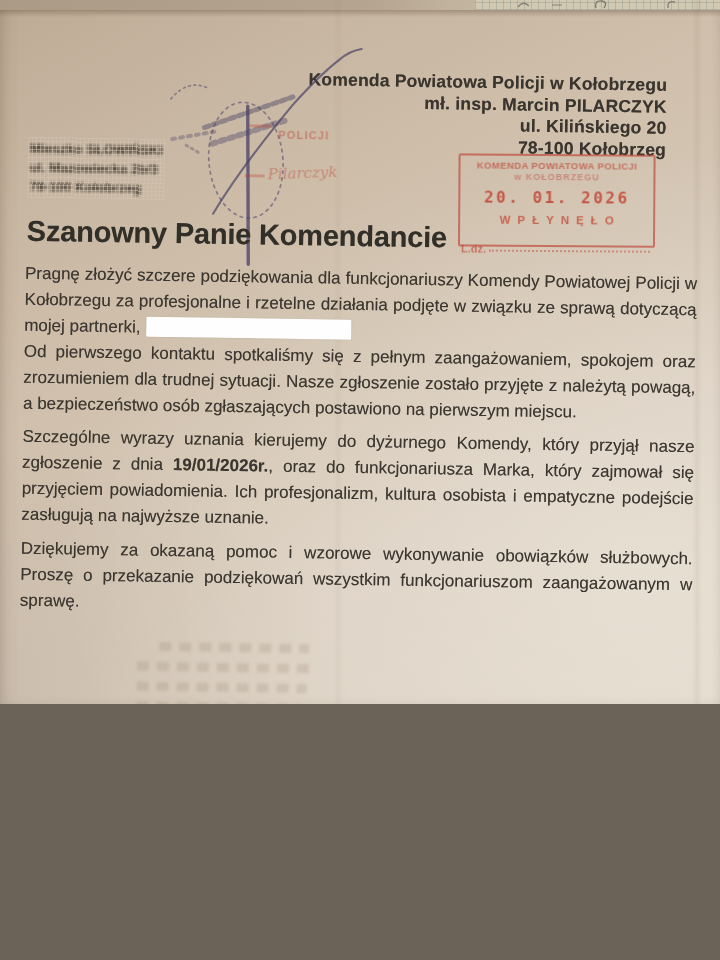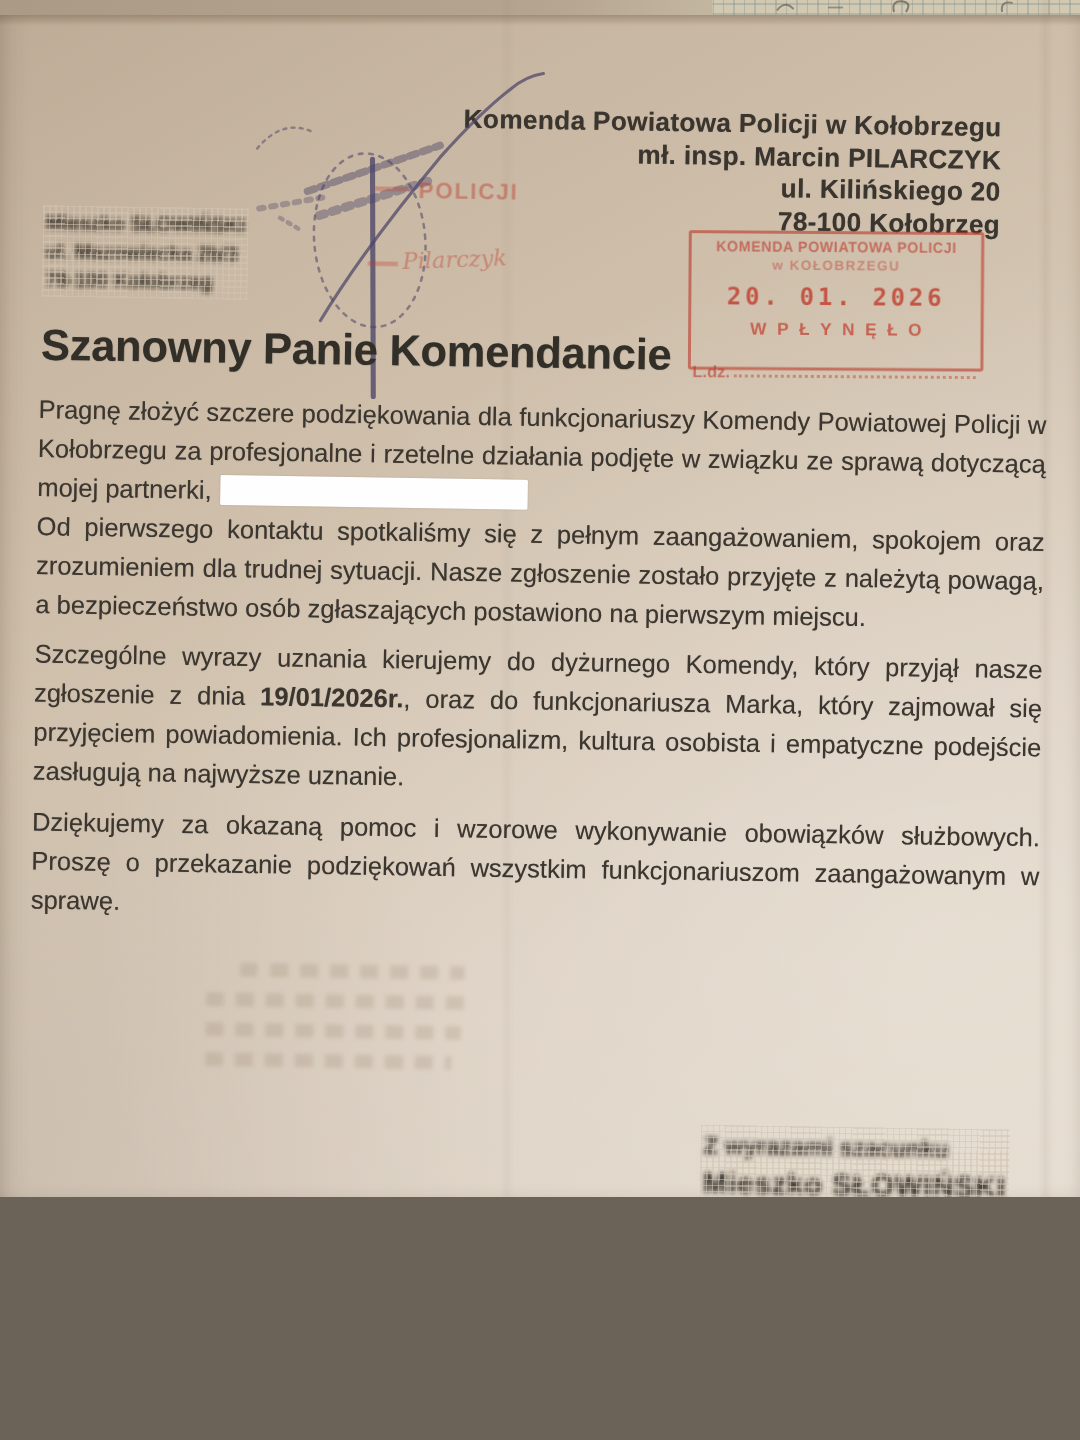--- a/index.html
+++ b/index.html
@@ -1,16 +1,16 @@
 <!DOCTYPE html>
 <html><head>
 <meta charset="utf-8">
 <style>
   html,body{margin:0;padding:0;background:#6b6258;}
-  .photo{position:relative;width:720px;height:798px;overflow:hidden;
+  .photo{position:relative;width:720px;height:704px;overflow:hidden;
     font-family:"Liberation Sans",sans-serif;
     background:
       radial-gradient(130% 95% at 88% 80%, rgba(255,252,244,.30), rgba(255,252,244,0) 62%),
       radial-gradient(90% 70% at 0% 100%, rgba(86,64,42,.10), rgba(86,64,42,0) 55%),
       linear-gradient(152deg,#bdab96 0%,#c8b7a2 20%,#d2c3b0 46%,#dacec0 70%,#e0d6c9 100%);
     box-shadow: inset 10px 0 20px -12px rgba(70,50,30,.30), inset 0 12px 16px -12px rgba(70,50,30,.40), inset -6px 0 14px -10px rgba(70,50,30,.18);
   }
   
   .top-strip{position:absolute;left:0;top:0;width:720px;height:10px;
     background:linear-gradient(90deg,#ab9a85 0%,#b5a48f 50%,#c3b6a0 66%,#cdc4ae 100%);}
@@ -43,21 +43,21 @@
       repeating-linear-gradient(90deg, rgba(210,196,178,.55) 0 1px, transparent 1px 4px);}
   .sender{left:28px;top:144px;font-size:13.5px;line-height:19px;}
   .closing{left:476px;top:750px;}
   .closing .l1{font-size:16px;line-height:26px;}
   .closing .l2{font-size:19.5px;letter-spacing:.6px;}
 
   
   .sig{position:absolute;left:140px;top:38px;width:240px;height:240px;pointer-events:none;}
 
   
-  .ghost1{position:absolute;left:276px;top:120px;font-weight:700;font-size:15px;letter-spacing:1.2px;
+  .ghost1{position:absolute;left:276px;top:130px;font-weight:700;font-size:11px;letter-spacing:1.2px;
     color:rgba(190,60,45,.46);filter:blur(.4px);}
   .ghost2{position:absolute;left:266px;top:165px;font-family:"DejaVu Serif",serif;font-style:italic;
     font-size:15px;color:rgba(190,60,45,.42);transform:rotate(-3deg);filter:blur(.4px);}
   .gdash{position:absolute;background:rgba(190,60,45,.32);filter:blur(.5px);}
 
   
   .stamp{position:absolute;left:457px;top:151px;width:193px;height:89px;
     border:2.2px solid rgba(188,58,44,.62);border-radius:2px;
     transform:rotate(-.5deg);filter:blur(.3px);text-align:center;}
   .stamp .s1{margin-top:4px;font-size:9.5px;font-weight:700;letter-spacing:.4px;

